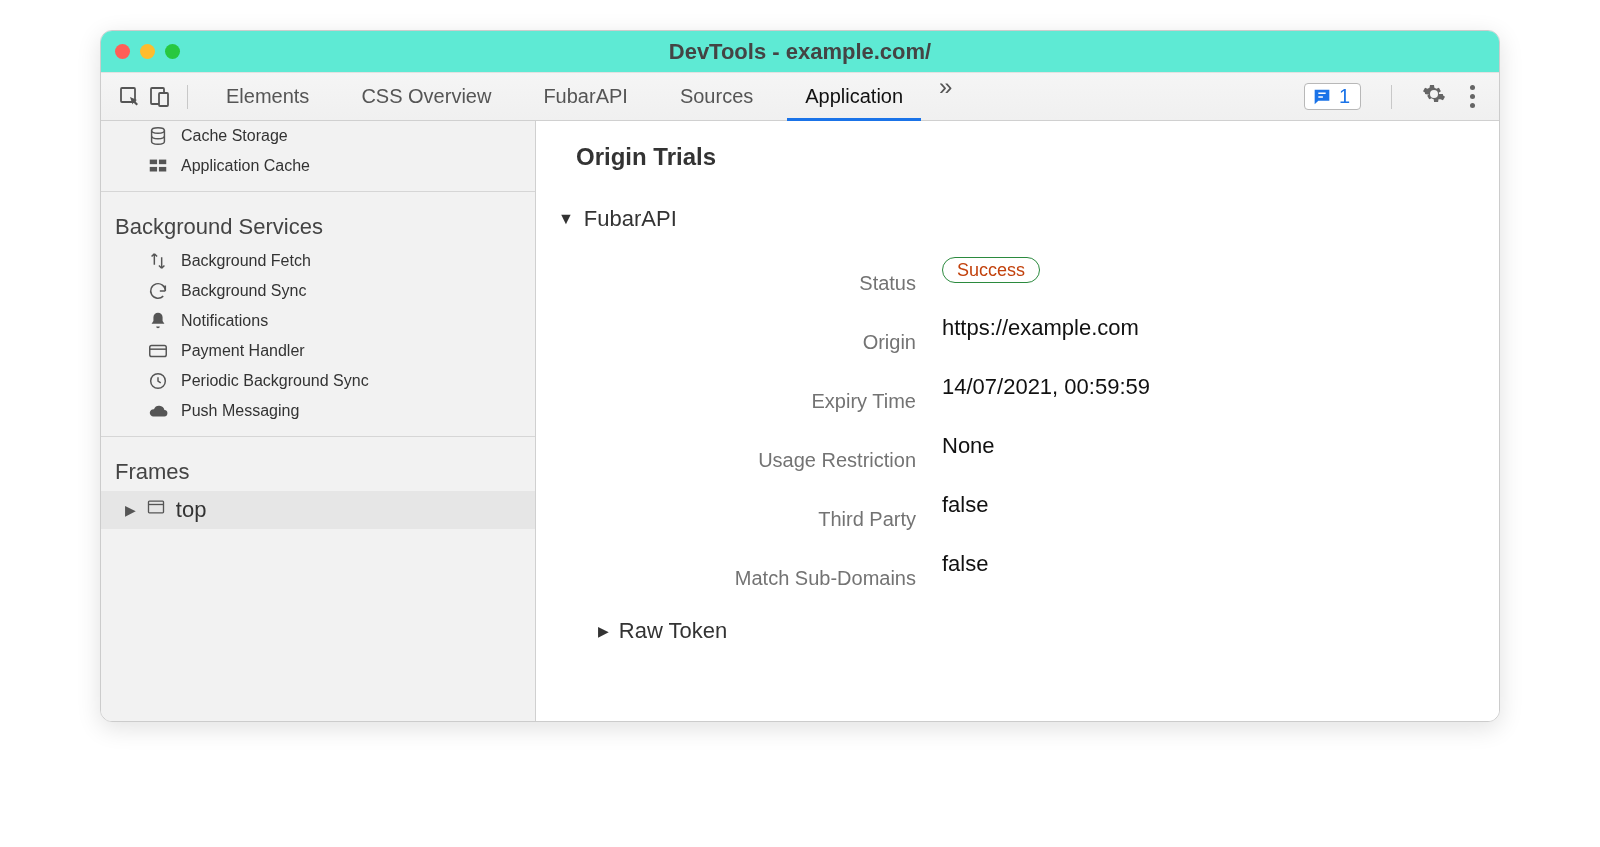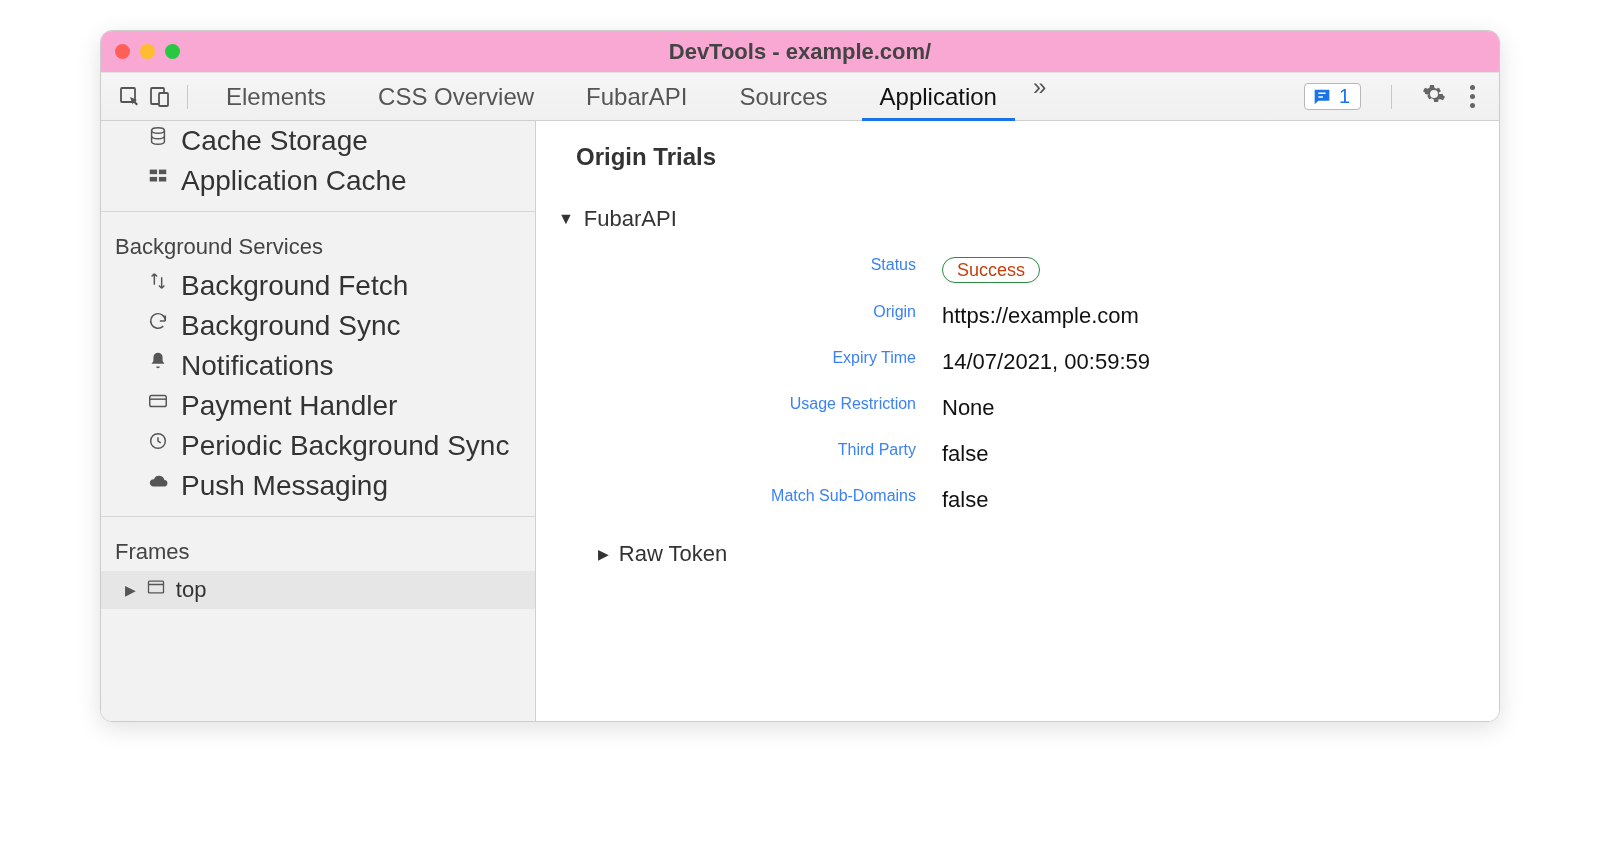--- a/index.html
+++ b/index.html
@@ -15,21 +15,21 @@
     width: 1400px;
     margin: 0 auto;
     border: 1px solid #ccc;
     border-radius: 12px;
     background: #fff;
     overflow: hidden;
     box-shadow: 0 6px 24px rgba(0,0,0,0.12);
   }
   .titlebar {
     height: 42px;
-    background: #f9a8d4;
+    background: #5eead4;
     display: flex;
     align-items: center;
     padding: 0 14px;
     border-bottom: 1px solid #e2e2e2;
     position: relative;
   }
   .traffic { display:flex; gap:10px; }
   .dot { width:15px; height:15px; border-radius:50%; }
   .red { background:#ff5f57; }
   .yellow { background:#febc2e; }
@@ -45,21 +45,21 @@
     padding: 0 14px;
   }
   .tb-icon { width:30px; height:30px; display:flex; align-items:center; justify-content:center; color:#555; }
   .tb-icon svg { width:24px; height:24px; stroke:#555; fill:none; stroke-width:1.8; }
   .vdiv { width:1px; height:24px; background:#c8c8c8; margin:0 12px; }
   .tabs { display:flex; align-items:stretch; height:100%; flex:1; gap:0; }
   .tab {
     padding: 0 26px;
     display:flex; align-items:center;
     color:#555;
-    font-size:24px;
+    font-size:20px;
     cursor:default;
     position:relative;
   }
   .tab.active { color:#111; font-weight:400;}
   .tab.active::after {
     content:"";
     position:absolute; left:8px; right:8px; bottom:-1px;
     height:3px; background:#1a73e8;
   }
   .overflow { color:#555; font-size:24px; padding:0 10px;}
@@ -76,23 +76,23 @@
   .dots span { width:5px; height:5px; background:#656565; border-radius:50%; }
 
   .body { display:flex; height:600px; }
   .sidebar {
     width:435px;
     background:#f2f2f2;
     border-right:1px solid #d0d0d0;
     overflow:auto;
   }
   .side-item {
-    display:flex; align-items:flex-start; gap:12px;
+    display:flex; align-items:center; gap:12px;
     padding: 4px 10px 4px 46px;
-    color:#333; font-size:28px;
+    color:#333; font-size:16px;
   }
   .side-item .icon { width:22px; height:22px; display:flex; align-items:center; justify-content:center; }
   .side-item .icon svg { width:22px; height:22px; stroke:#555; fill:none; stroke-width:1.6; }
   .side-item .icon.fill svg { fill:#555; stroke:none; }
   .section-head {
     padding: 12px 14px 6px 14px;
     font-size:22px; color:#444;
   }
   .sep { height:1px; background:#d6d6d6; margin: 10px 0;}
   .frames-row {
@@ -101,21 +101,21 @@
     background:#e6e6e6;
   }
   .frames-row .tri { font-size:14px; color:#555; }
   .frames-row .win svg { width:20px; height:20px; stroke:#555; fill:none; stroke-width:1.6;}
 
   .main { flex:1; padding: 22px 40px; overflow:auto; background:#fff;}
   .main h2 { font-size:24px; font-weight:700; margin:0 0 35px 0;}
   .trial-row { display:flex; align-items:center; gap:10px; margin-left:-18px; font-size:22px; margin-bottom:24px;}
   .trial-row .tri { font-size:16px; color:#333;}
   .kv { display:grid; grid-template-columns: 300px auto; row-gap:20px; column-gap:26px; margin-left:40px;}
-  .kv .k { text-align:right; color:#3b82f6; font-size:16px;}
+  .kv .k { text-align:right; color:#737373; font-size:20px;margin-top:16px;}
   .kv .v { color:#111; font-size:22px;}
   .pill {
     display:inline-block; border:1.5px solid #2b8a3e; color:#c2410c;
     border-radius:14px; padding:0 14px; font-size:18px; line-height:24px;
   }
   .raw { display:flex; align-items:center; gap:10px; margin-top:28px; margin-left:22px; font-size:22px;}
   .raw .tri { font-size:14px;}
 </style>
 </head>
 <body>

